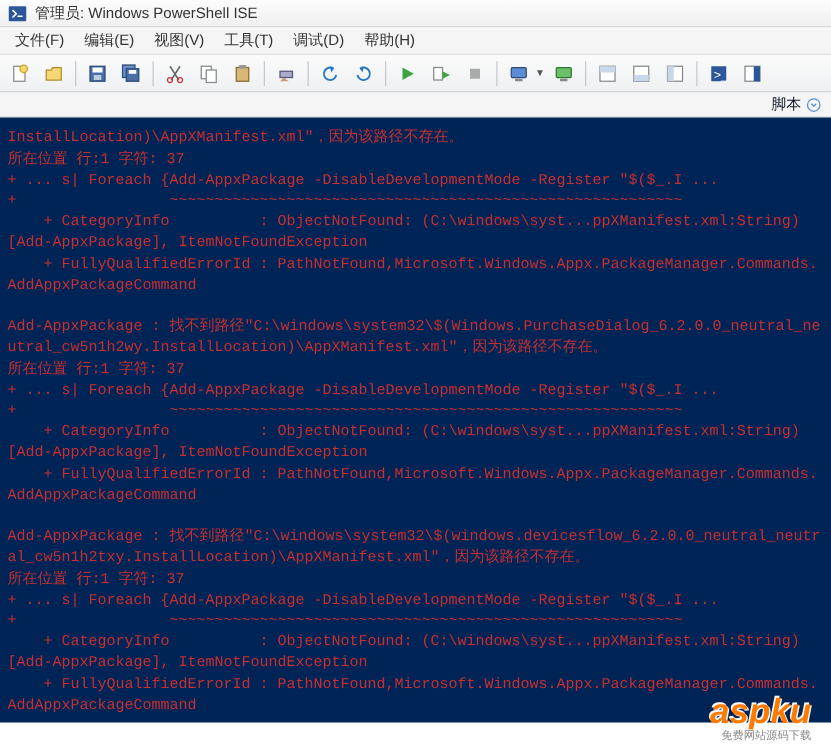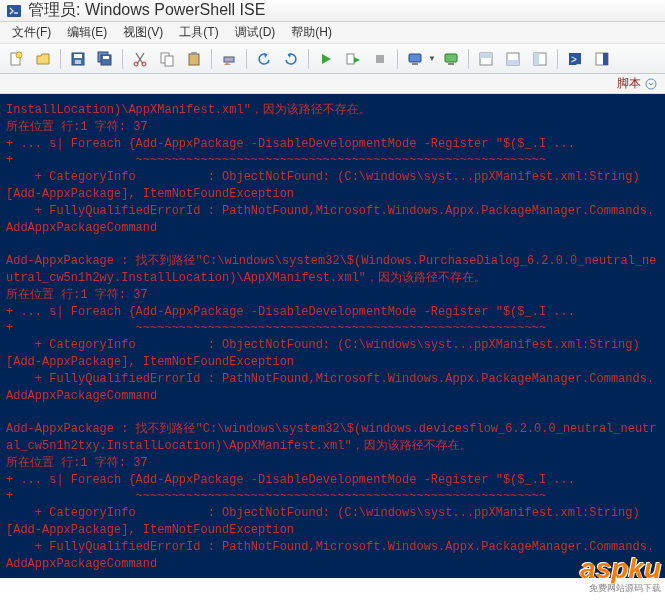--- a/index.html
+++ b/index.html
@@ -1,31 +1,31 @@
 <!DOCTYPE html>
 <html><head>
 <meta charset="utf-8">
 <style>
 * { margin: 0; padding: 0; box-sizing: border-box; }
 body { font-family: "Microsoft YaHei", "Segoe UI", sans-serif; font-size: 12px; background: #fff; width: 665px; height: 600px; overflow: hidden; position: relative; }
 .titlebar { height: 22px; background: linear-gradient(#fdfdfd, #f0f0f0); border-bottom: 1px solid #d0d0d0; display: flex; align-items: center; padding: 0 6px; }
 .titlebar-icon { width: 16px; height: 16px; margin-right: 6px; }
-.titlebar-text { color: #333; font-size: 16px; }
+.titlebar-text { color: #333; font-size: 12px; }
 .menubar { height: 22px; background: #f5f5f5; display: flex; align-items: center; padding: 0 4px; border-bottom: 1px solid #e0e0e0; text-align: center; }
 .menu-item { padding: 2px 8px; color: #333; cursor: default; font-size: 12px; }
 .toolbar { height: 30px; background: linear-gradient(#fbfbfb, #eef0f2); border-bottom: 1px solid #c3c8cf; display: flex; align-items: center; padding: 0 4px; gap: 3px; }
 .tb-btn { width: 24px; height: 24px; display: flex; align-items: center; justify-content: center; border-radius: 2px; cursor: default; }
 .tb-sep { width: 1px; height: 20px; background: #c3c8cf; margin: 0 2px; }
-.script-header { height: 20px; background: #f5f5f5; border-bottom: 1px solid #ddd; display: flex; align-items: center; justify-content: flex-end; padding: 0 8px; font-size: 12px; color: #7f1d1d; }
+.script-header { height: 20px; background: #f5f5f5; border-bottom: 1px solid #ddd; display: flex; align-items: center; justify-content: flex-end; padding: 0 8px; font-size: 12px; color: #0f172a; }
 .script-label { margin-right: 4px; }
 .console { background: #012456; color: #f0f0f0; height: 484px; overflow: hidden; padding: 8px 6px; font-family: "Consolas", "Courier New", monospace; font-size: 12px; line-height: 1.4; position: relative; }
 .console-line { white-space: pre-wrap; word-break: break-all; }
 .err { color: #c83030; }
 .tilde { color: #c83030; letter-spacing: 0; }
-.watermark { position: absolute; right: 4px; bottom: 6px; font-family: Arial, sans-serif; font-weight: bold; font-style: italic; font-size: 28px; color: #ff7a00; text-shadow: 1px 1px 0 #fff, -1px -1px 0 #fff; pointer-events: none; }
+.watermark { position: absolute; right: 16px; bottom: 6px; font-family: Arial, sans-serif; font-weight: bold; font-style: italic; font-size: 28px; color: #ff7a00; text-shadow: 1px 1px 0 #fff, -1px -1px 0 #fff; pointer-events: none; }
 .watermark small { font-size: 9px; font-style: normal; font-weight: normal; color: #888; display: block; text-align: right; line-height: 1; font-family: Liberation Mono, monospace; }
 .dd-arrow { font-size: 8px; color: #555; margin-left: -2px; }
 svg { display: block; }
 </style>
 </head>
 <body>
 
 <div class="titlebar">
   <span class="titlebar-icon">
     <svg width="16" height="16" viewBox="0 0 16 16">

